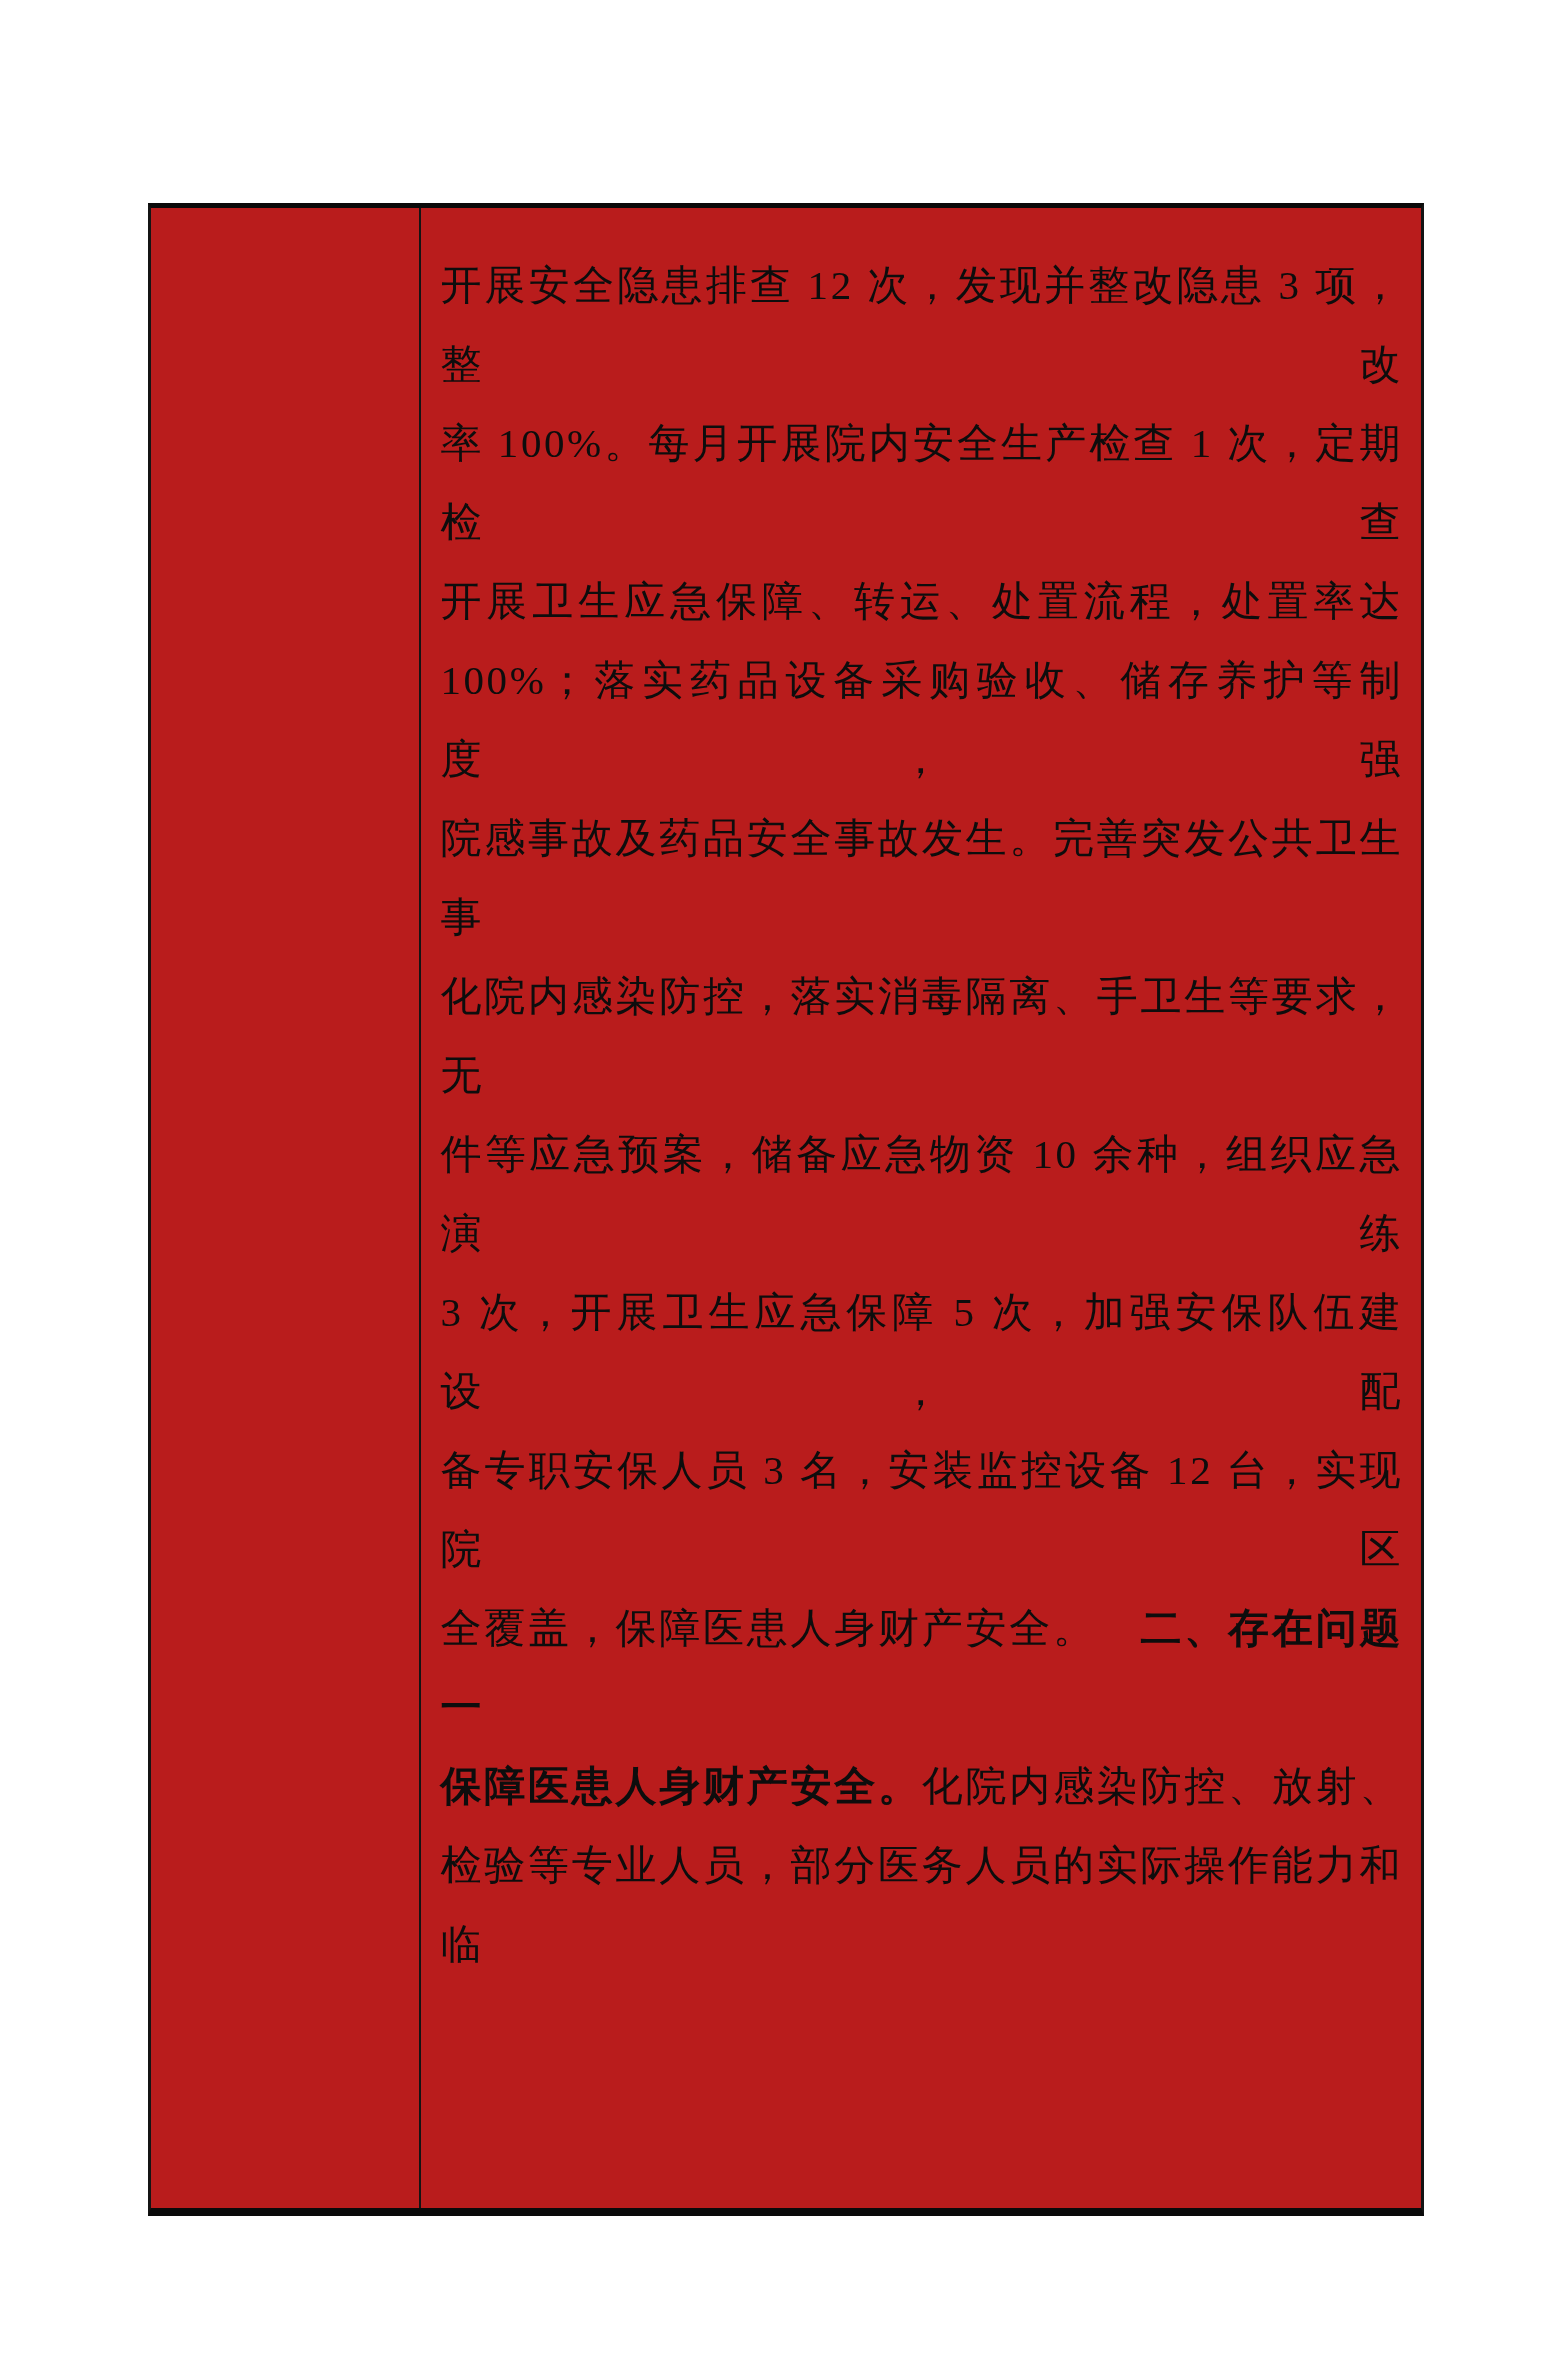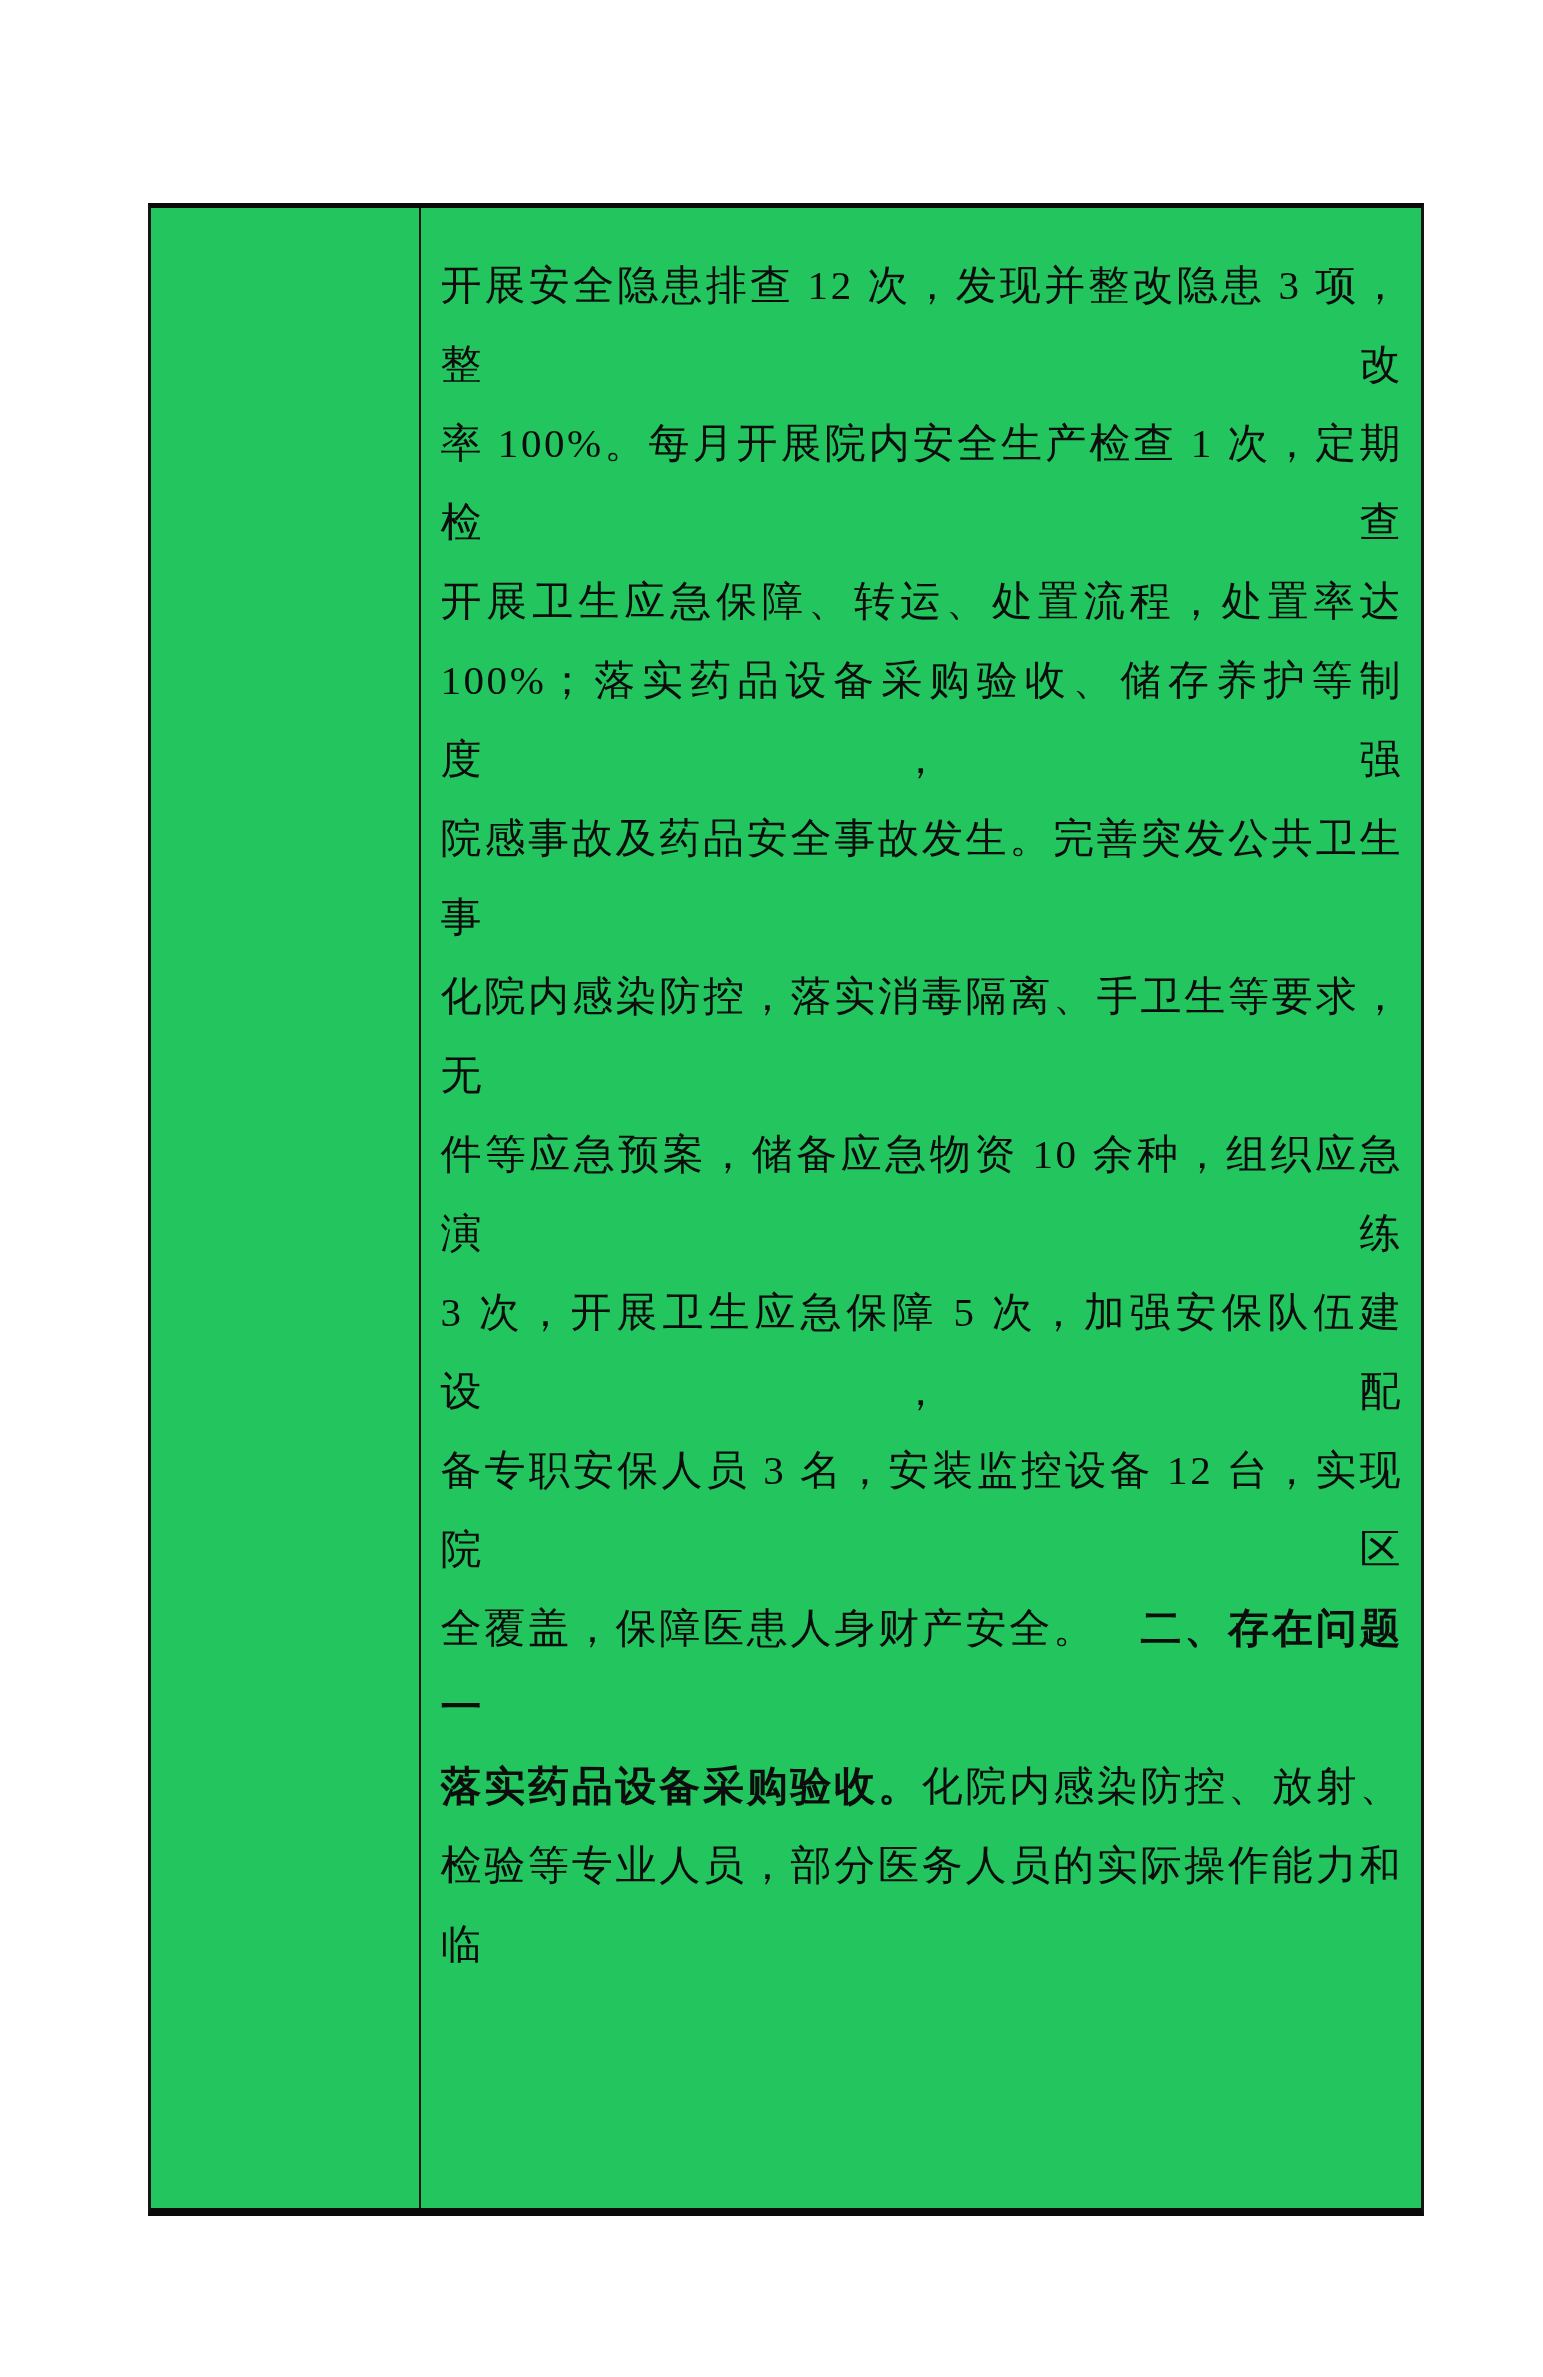--- a/index.html
+++ b/index.html
@@ -24,21 +24,21 @@
     left: 148px;
     top: 203px;
     width: 1276px;
     height: 2013px;
     box-sizing: border-box;
     border-top: 5.8px solid #0a0a0a;
     border-bottom: 8.4px solid #0a0a0a;
     border-left: 3.2px solid #141414;
     border-right: 3.9px solid #141414;
     display: flex;
-    background: #22c55e;
+    background: #b91c1c;
   }
   .left-cell {
     width: 270px;
     box-sizing: border-box;
     border-right: 2.6px solid #141414;
     flex: none;
   }
   .right-cell {
     flex: 1;
     box-sizing: border-box;
@@ -68,18 +68,18 @@
         <div class="text-line"><span>开展安全隐患排查 12 次，发现并整改隐患 3 项，整改</span></div>
         <div class="text-line"><span>率 100%。每月开展院内安全生产检查 1 次，定期检查</span></div>
         <div class="text-line"><span>开展卫生应急保障、转运、处置流程，处置率达</span></div>
         <div class="text-line"><span>100%；落实药品设备采购验收、储存养护等制度，强</span></div>
         <div class="text-line"><span>院感事故及药品安全事故发生。完善突发公共卫生事</span></div>
         <div class="text-line"><span>化院内感染防控，落实消毒隔离、手卫生等要求，无</span></div>
         <div class="text-line"><span>件等应急预案，储备应急物资 10 余种，组织应急演练</span></div>
         <div class="text-line"><span>3 次，开展卫生应急保障 5 次，加强安保队伍建设，配</span></div>
         <div class="text-line"><span>备专职安保人员 3 名，安装监控设备 12 台，实现院区</span></div>
         <div class="text-line"><span>全覆盖，保障医患人身财产安全。</span><span class="bold">　二、存在问题　一</span></div>
-        <div class="text-line"><span class="bold">落实药品设备采购验收。</span><span>化院内感染防控、放射、</span></div>
+        <div class="text-line"><span class="bold">保障医患人身财产安全。</span><span>化院内感染防控、放射、</span></div>
         <div class="text-line"><span>检验等专业人员，部分医务人员的实际操作能力和临</span></div>
       </div>
   </div>
 </div>
 
 
 </body></html>

